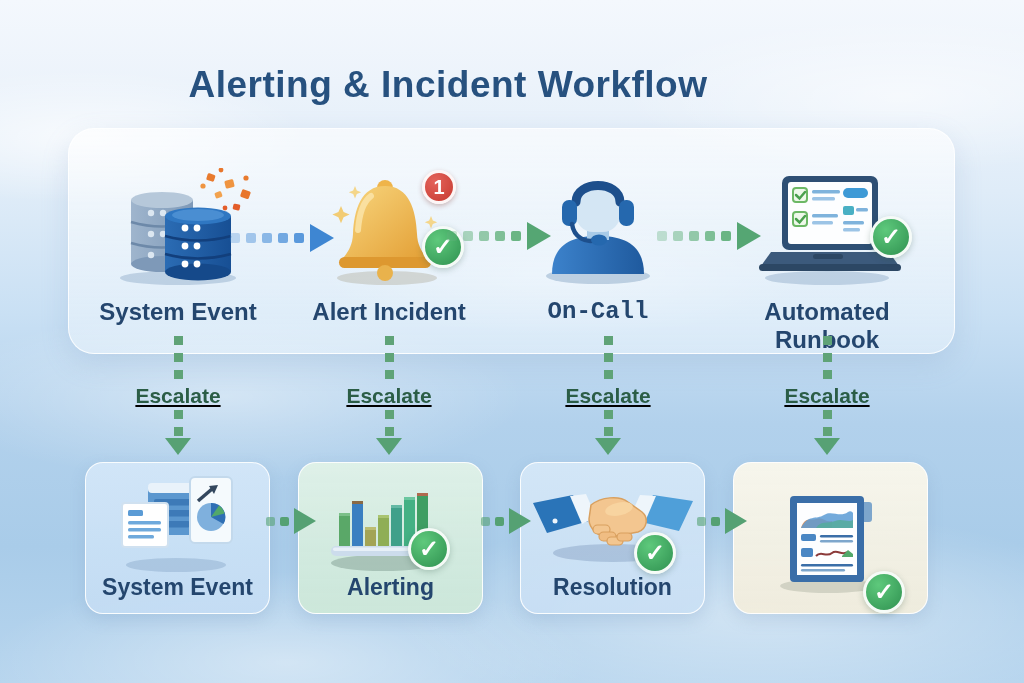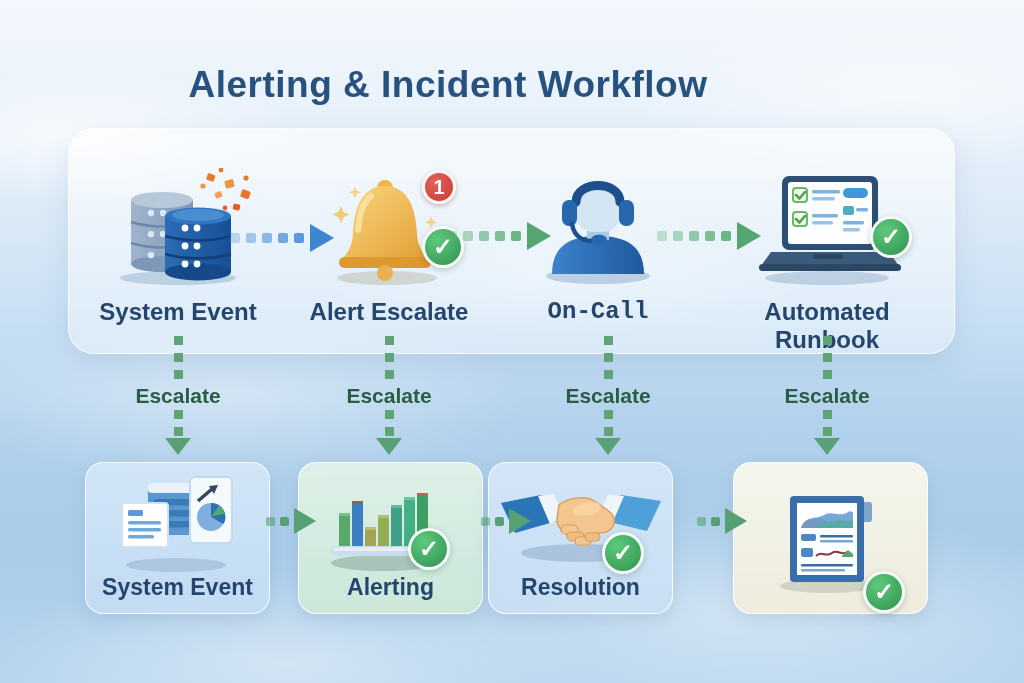--- a/index.html
+++ b/index.html
@@ -63,40 +63,40 @@
   .card-arrow { position:absolute; display:flex; align-items:center; gap:5px; }
   .card-arrow .sq { width:9px; height:9px; border-radius:2px; background:#55a173; }
   .card-arrow .sq:nth-child(1){opacity:.6}
   .card-arrow .tri { width:0; height:0; border-top:13px solid transparent; border-bottom:13px solid transparent; border-left:22px solid #55a173; }
   #arrow-card-1 { left:266px; top:508px; }
   #arrow-card-2 { left:481px; top:508px; }
   #arrow-card-3 { left:697px; top:508px; }
 
   
   .escalate-col { position:absolute; width:230px; top:336px; height:124px;
-    display:flex; flex-direction:column; align-items:center; }
+    display:flex; flex-direction:column; align-items:center;text-decoration:underline; }
   .v-dots-top { width:9px; height:46px;
     background:repeating-linear-gradient(180deg,#5fa377 0 9px, transparent 9px 17px); }
   .escalate-label { font-size:21px; font-weight:600; color:#2b5d46; margin:2px 0 2px 0; }
   .v-dots-bottom { width:9px; height:28px;
     background:repeating-linear-gradient(180deg,#5fa377 0 9px, transparent 9px 17px); }
   .v-tri { width:0; height:0; border-left:13px solid transparent; border-right:13px solid transparent; border-top:17px solid #57a174; }
   #esc-1 { left:63px; }  #esc-2 { left:274px; }
   #esc-3 { left:493px; } #esc-4 { left:712px; }
 
   
   .card { position:absolute; top:462px; width:185px; height:152px;
     border-radius:18px; border:1px solid rgba(255,255,255,.9);
     box-shadow:0 6px 16px rgba(110,140,180,.20);
     display:flex; flex-direction:column; align-items:center; justify-content:flex-end; }
   .card .icon-wrap { position:relative; flex:1; width:100%; display:flex; align-items:center; justify-content:center; padding-top:8px; }
   .card-label { font-size:23px; font-weight:600; color:#24466e; padding-bottom:12px; }
   #card-1 { left:85px;  background:linear-gradient(180deg, rgba(215,233,250,.85), rgba(197,221,244,.85)); }
   #card-2 { left:298px; background:linear-gradient(180deg, rgba(226,243,231,.92), rgba(206,233,215,.88)); }
-  #card-3 { left:488px; background:linear-gradient(180deg, rgba(217,234,249,.85), rgba(201,223,244,.85)); }
+  #card-3 { left:520px; background:linear-gradient(180deg, rgba(217,234,249,.85), rgba(201,223,244,.85)); }
   #card-4 { left:733px; width:195px; background:linear-gradient(180deg, rgba(251,248,236,.94), rgba(243,237,219,.9)); }
 
   
   .check-badge { position:absolute; width:42px; height:42px; border-radius:50%;
     background:radial-gradient(circle at 35% 30%, #5ec97c, #2f9150);
     border:3px solid rgba(255,255,255,.95);
     box-shadow:0 2px 6px rgba(40,80,60,.25);
     display:flex; align-items:center; justify-content:center; }
   .check-badge::after { content:"✓"; color:#fff; font-size:24px; font-weight:bold; line-height:1; }
   .badge-red { position:absolute; width:34px; height:34px; border-radius:50%;
@@ -193,21 +193,21 @@
         <path d="M66 18 C42 18 35 42 34 66 C33.5 78 28 86 23 91 L109 91 C104 86 98.5 78 98 66 C97 42 90 18 66 18 Z" fill="url(#bellG)"></path>
         <path d="M52 28 C44 34 40 48 39 62" stroke="#fbe6ad" stroke-width="6" fill="none" stroke-linecap="round" opacity=".8"></path>
         <rect x="20" y="89" width="92" height="11" rx="5.5" fill="#dd9830"></rect>
         <circle cx="66" cy="105" r="8" fill="#e9b24c"></circle>
       </svg>
       <span class="badge-red" style="top:2px; right:48px;">
           <span>1</span>
         </span>
       <span class="check-badge" style="bottom:18px; right:40px;"></span>
     </div>
-    <div class="stage-label">Alert Escalate</div>
+    <div class="stage-label">Alert Incident</div>
   </div>
 
   <div class="stage" id="stage-3">
     <div class="icon-wrap">
       <svg width="140" height="118" viewBox="0 0 140 118">
         <defs>
           <linearGradient id="torsoG" x1="0" y1="0" x2="1" y2="0">
             <stop offset="0" stop-color="#3c82cb"></stop>
               <stop offset="1" stop-color="#1f5a9e"></stop>
           </linearGradient>

